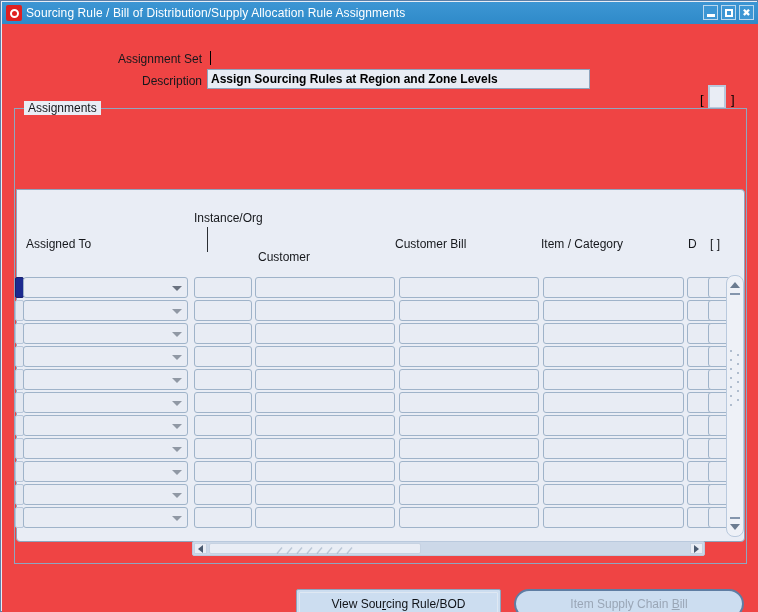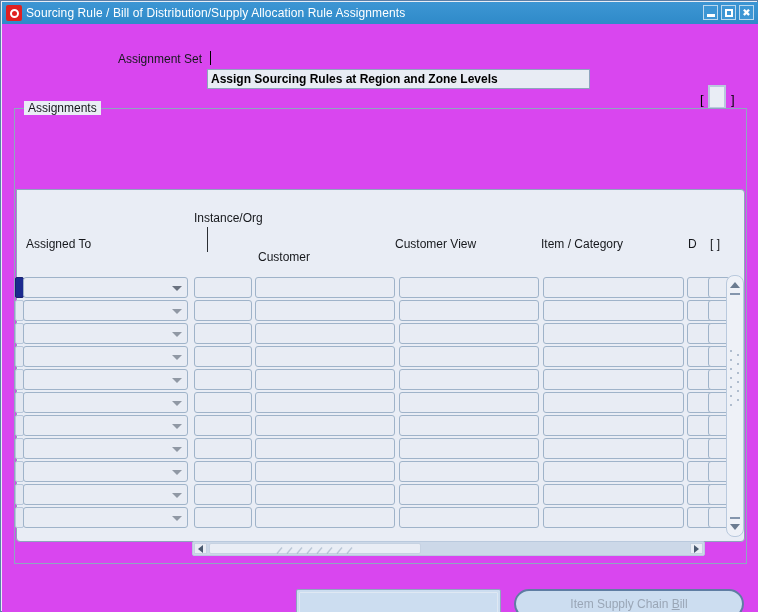--- a/index.html
+++ b/index.html
@@ -20,21 +20,21 @@
   .tb-logo .ring{width:9px;height:9px;border:2.5px solid #fff;border-radius:50%;box-sizing:border-box;}
   .tb-title{color:#fff;font-size:12px;white-space:nowrap;letter-spacing:.1px;}
   .tb-btns{position:absolute;right:4px;top:3px;display:flex;gap:3px;}
   .tb-btn{width:15px;height:15px;background:#3d96d4;border:1px solid #bcd8ee;
     display:flex;align-items:center;justify-content:center;box-sizing:border-box;}
   .tb-btn span{color:#fff;font-size:10px;line-height:1;font-weight:bold;}
   .tb-min i{display:block;width:8px;height:3px;background:#fff;margin-top:5px;}
   .tb-max i{display:block;width:8px;height:8px;border:2px solid #fff;box-sizing:border-box;}
 
   
-  .canvas{position:absolute;left:1px;top:23px;width:756px;height:588px;background:#d946ef;}
+  .canvas{position:absolute;left:1px;top:23px;width:756px;height:588px;background:#ef4444;}
   .fld-lbl{font-size:12px;color:#16181c;text-align:right;}
   .tin{border:1px solid #8ea4bd;background:#e8ecf4;
     font-family:"Liberation Sans","DejaVu Sans",sans-serif;font-size:12px;font-weight:bold;
     color:#000;padding:1px 3px;box-sizing:border-box;height:20px;line-height:16px;
     outline:none;}
   .caret{position:absolute;width:1px;background:#000;}
 
   .brk{position:absolute;font-size:13px;color:#000;}
   .minibox{position:absolute;width:18px;height:24px;border:2px solid #b9c9dd;
     background:#e9edf5;box-sizing:border-box;}
@@ -122,40 +122,41 @@
           <span>✖</span>
         </div>
     </div>
   </div>
 
   <div class="canvas">
 
     <div class="fld-lbl" style="position:absolute;left:20px;top:28px;width:180px;">Assignment Set</div>
     <div class="caret" style="left:208px;top:27px;height:14px;"></div>
 
+    <div class="fld-lbl" style="position:absolute;left:20px;top:50px;width:180px;">Description</div>
     <input class="tin" style="position: absolute; left: 205px; top: 45px; width: 383px;" value="Assign Sourcing Rules at Region and Zone Levels">
 
     <div class="brk" style="left:698px;top:68px;">[</div>
     <div class="minibox" style="left:706px;top:61px;"></div>
     <div class="brk" style="left:729px;top:68px;">]</div>
 
     <div class="grp-line" style="left:12px;top:84px;width:1px;height:455px;"></div>
     <div class="grp-line" style="left:12px;top:84px;width:733px;height:1px;"></div>
     <div class="grp-line" style="left:744px;top:84px;width:1px;height:455px;"></div>
     <div class="grp-line" style="left:12px;top:539px;width:733px;height:1px;"></div>
     <div class="grp-lbl" style="left:22px;top:77px;">Assignments</div>
 
     <div class="tabpanel" style="left:14px;top:165px;width:729px;height:353px;"></div>
 
 
     <div class="colhdr" style="left:24px;top:213px;">Assigned To</div>
     <div class="colhdr" style="left:192px;top:187px;">Instance/Org</div>
     <div class="vtick" style="left:205px;top:203px;height:25px;"></div>
     <div class="colhdr" style="left:256px;top:226px;">Customer</div>
-    <div class="colhdr" style="left:393px;top:213px;">Customer View</div>
+    <div class="colhdr" style="left:393px;top:213px;">Customer Bill</div>
     <div class="colhdr" style="left:539px;top:213px;">Item / Category</div>
     <div class="colhdr" style="left:686px;top:213px;">D</div>
     <div class="colhdr" style="left:708px;top:213px;">[ ]</div>
 
     <div id="grid-rows">
         <div class="rowsel current" style="left: 13px; top: 253px; height: 21px;"></div>
         <div class="cell dd" style="left: 21px; top: 253px; width: 165px; height: 21px;">
           <div class="ddarrow cur"></div>
           <span style="position: absolute; left: 4px; top: 2px; font-size: 12px;"></span>
         </div>
@@ -458,20 +459,21 @@
             </g>
           </svg>
         </div>
       </div>
       <div class="hsb-btn" style="right:1px;">
           <div class="tri-r"></div>
         </div>
     </div>
 
     <div class="btn" style="left:294px;top:565px;width:205px;">
+      <span><span>View Sou</span><u>r</u><span>cing Rule/BOD</span></span>
       <div class="btn-inner-edge"></div>
     </div>
 
     <div class="btn btn-default" style="left:512px;top:565px;width:230px;">
       <span><span>Item Supply Chain </span><u>B</u><span>ill</span></span>
     </div>
 
   </div>
 </div>
 

